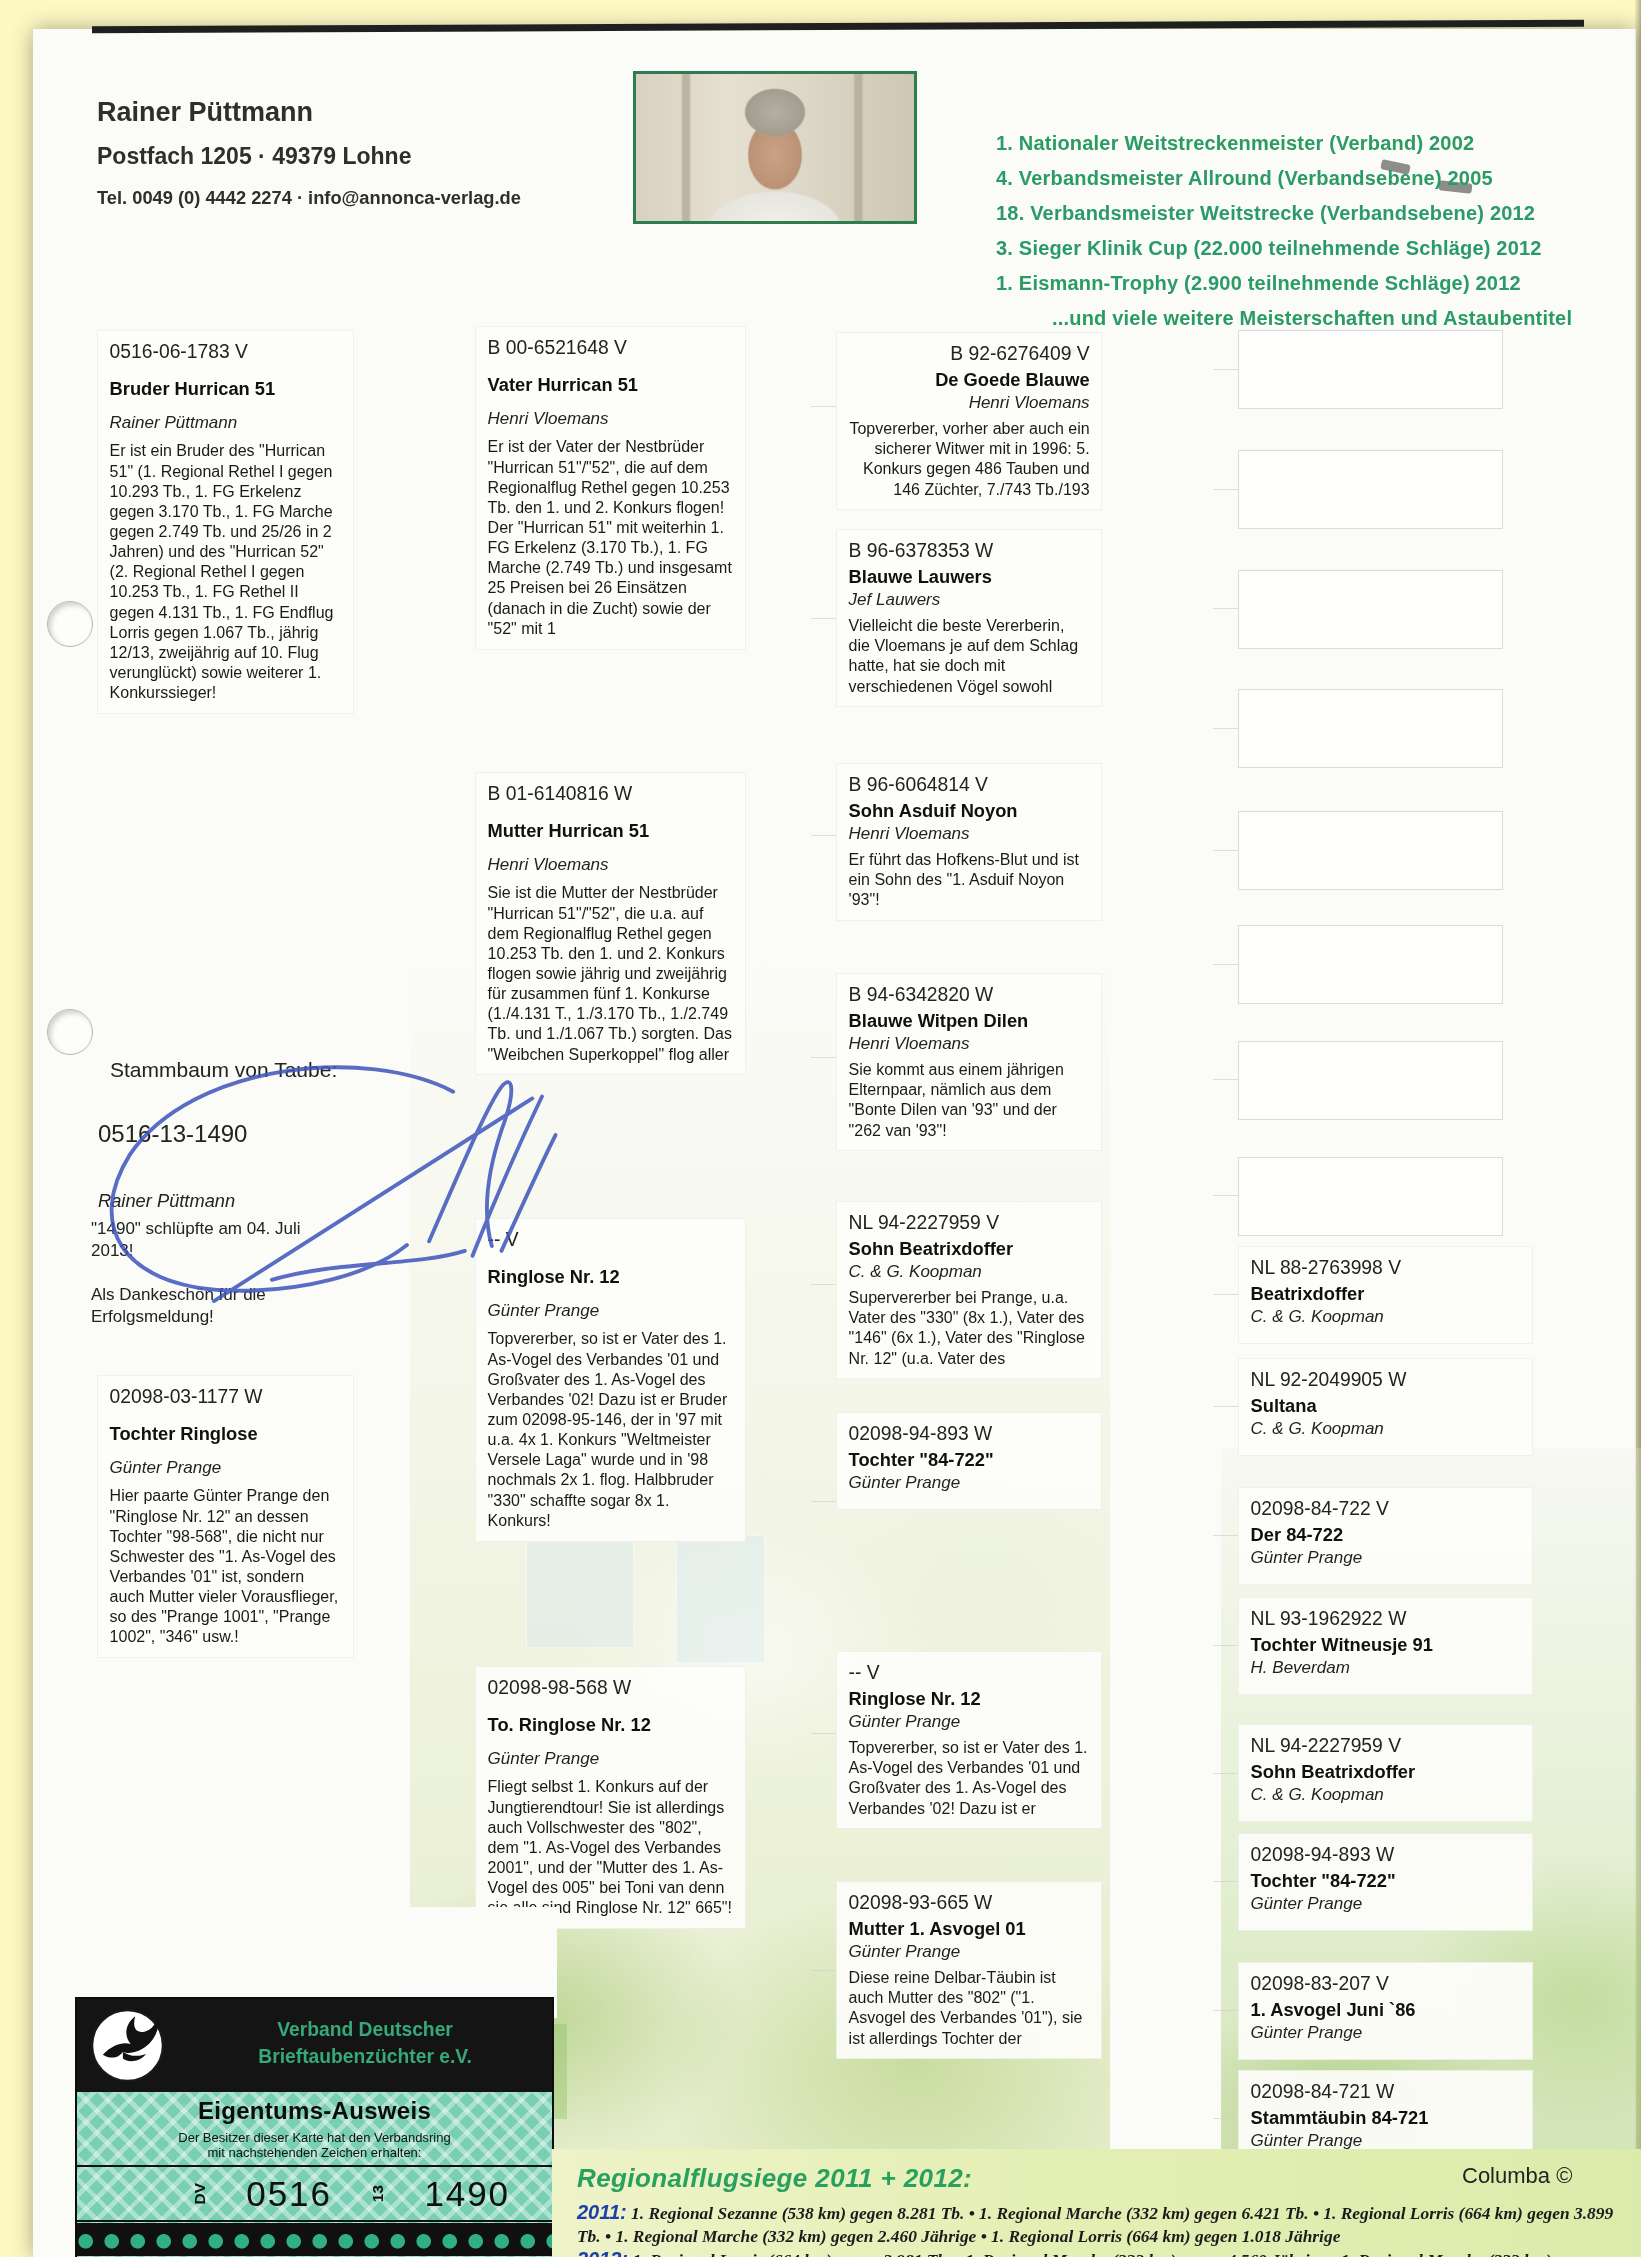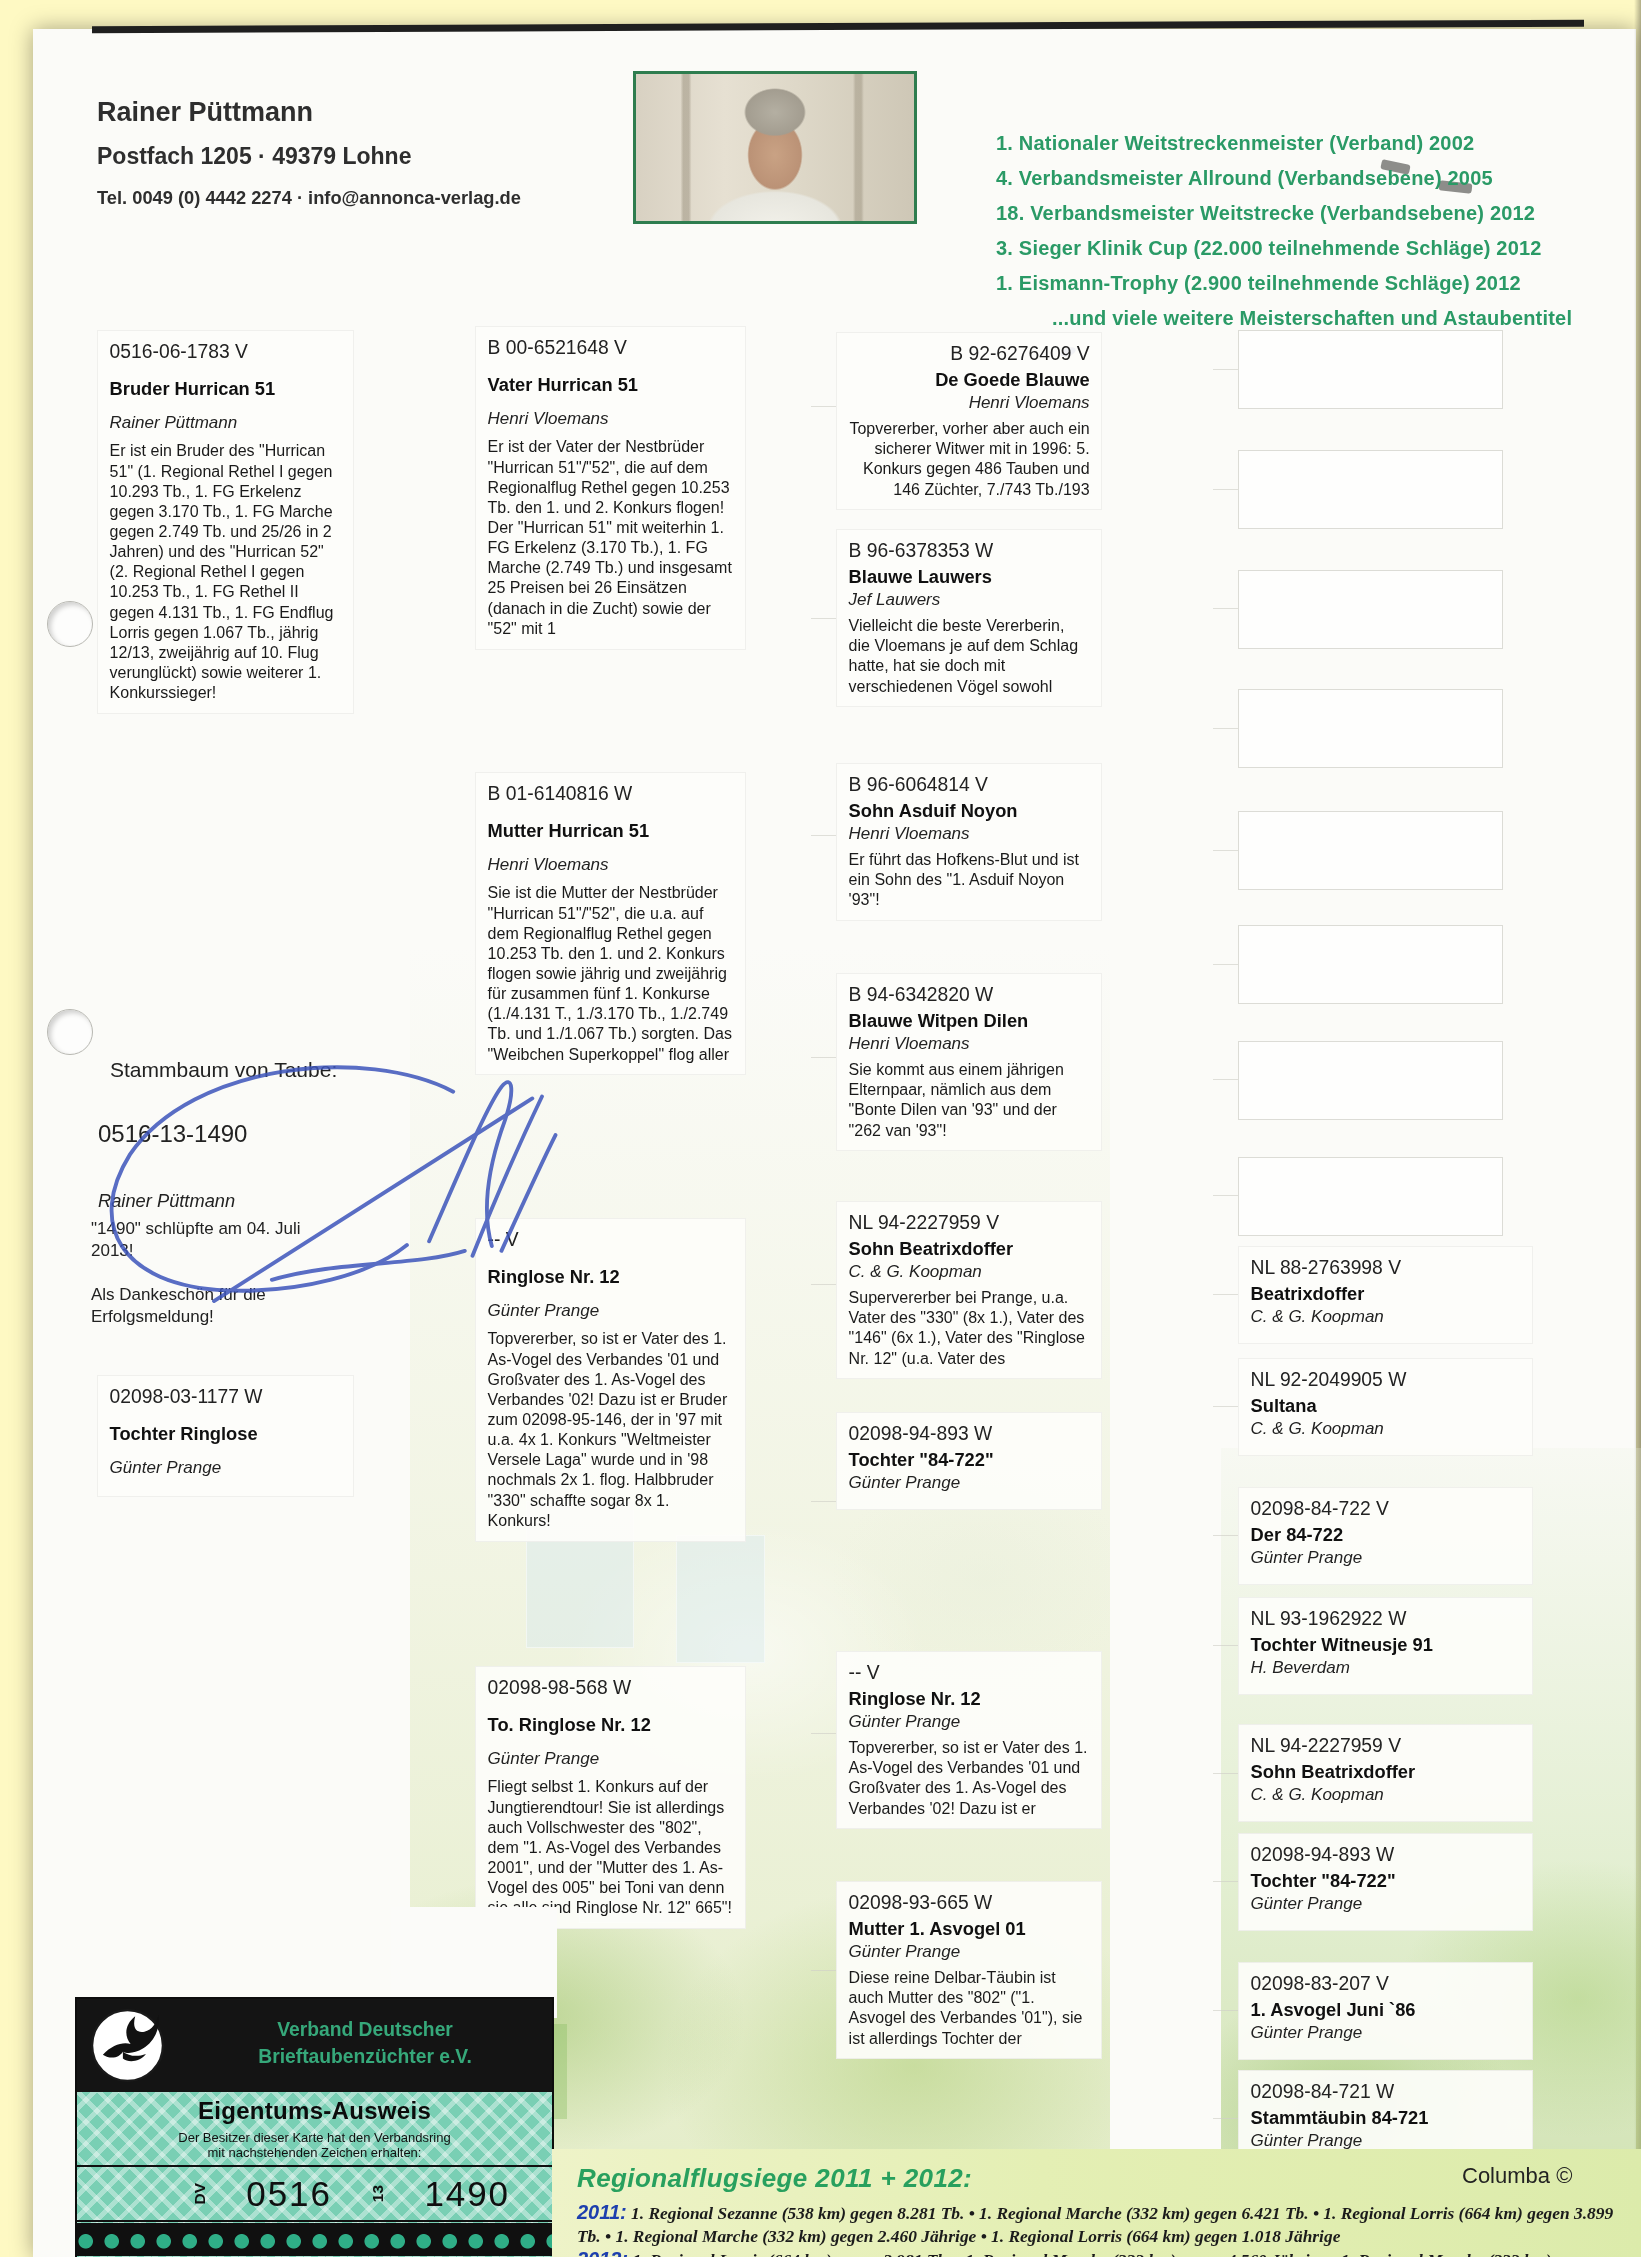--- a/index.html
+++ b/index.html
@@ -185,20 +185,21 @@
   <div class="pblock loose" style="left:97px;top:330px;width:232px;">
     <div class="ring">0516-06-1783 V</div>
     <div class="bname">Bruder Hurrican 51</div>
     <div class="breeder">Rainer Püttmann</div>
     <div class="btext">Er ist ein Bruder des "Hurrican 51" (1. Regional Rethel I gegen 10.293 Tb., 1. FG Erkelenz gegen 3.170 Tb., 1. FG Marche gegen 2.749 Tb. und 25/26 in 2 Jahren) und des "Hurrican 52" (2. Regional Rethel I gegen 10.253 Tb., 1. FG Rethel II gegen 4.131 Tb., 1. FG Endflug Lorris gegen 1.067 Tb., jährig 12/13, zweijährig auf 10. Flug verunglückt) sowie weiterer 1. Konkurssieger!</div>
   </div>
   <div class="pblock loose" style="left:97px;top:1375px;width:232px;">
     <div class="ring">02098-03-1177 W</div>
     <div class="bname">Tochter Ringlose</div>
     <div class="breeder">Günter Prange</div>
+    <div class="btext">Hier paarte Günter Prange den "Ringlose Nr. 12" an dessen Tochter "98-568", die nicht nur Schwester des "1. As-Vogel des Verbandes '01" ist, sondern auch Mutter vieler Vorausflieger, so des "Prange 1001", "Prange 1002", "346" usw.!</div>
   </div>
 
   <div class="pblock loose" style="left:475px;top:326px;width:246px;">
     <div class="ring">B 00-6521648 V</div>
     <div class="bname">Vater Hurrican 51</div>
     <div class="breeder">Henri Vloemans</div>
     <div class="btext">Er ist der Vater der Nestbrüder "Hurrican 51"/"52", die auf dem Regionalflug Rethel gegen 10.253 Tb. den 1. und 2. Konkurs flogen! Der "Hurrican 51" mit weiterhin 1. FG Erkelenz (3.170 Tb.), 1. FG Marche (2.749 Tb.) und insgesamt 25 Preisen bei 26 Einsätzen (danach in die Zucht) sowie der "52" mit 1</div>
   </div>
   <div class="pblock loose" style="left:475px;top:772px;width:246px;">
     <div class="ring">B 01-6140816 W</div>

